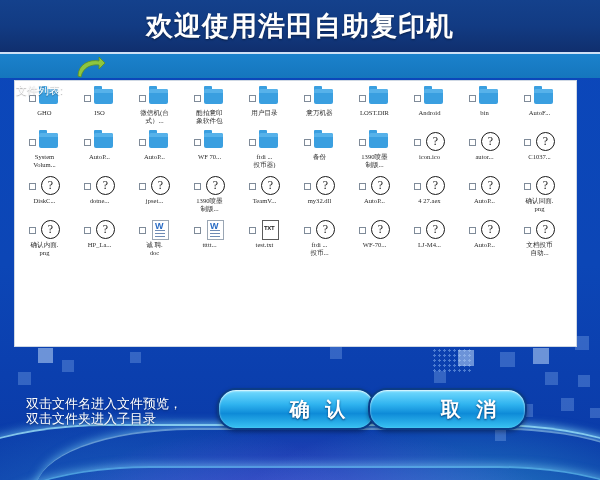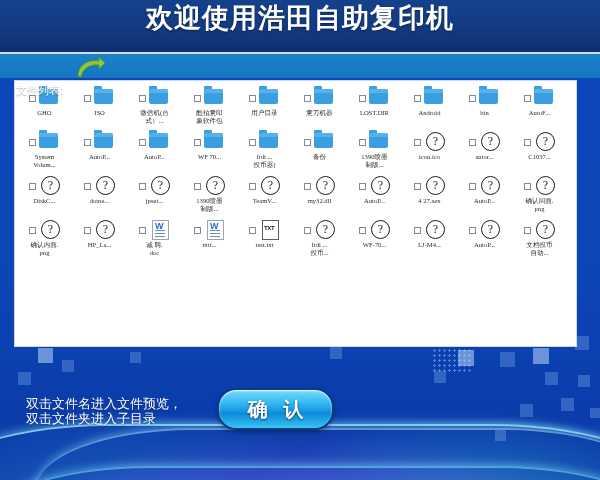--- a/index.html
+++ b/index.html
@@ -29,21 +29,21 @@
   .sq{position:absolute;background:rgba(150,190,245,0.30);}
   .sq.lite{background:rgba(190,215,250,0.55);}
   .dots{position:absolute;width:40px;height:26px;
     background-image:radial-gradient(rgba(160,200,250,0.45) 1px, transparent 1.2px);
     background-size:5px 5px;}
 
   
   .titlebar{position:absolute;left:0;top:0;width:600px;height:52px;
     background:linear-gradient(180deg,#14418c 0%,#123b83 50%,#102f6e 100%);
     border-bottom:2px solid #cfe0f5;
-    display:flex;justify-content:center;z-index:5;}
+    display:flex;align-items:center;justify-content:center;z-index:5;}
   .titlebar .title{color:#ffffff;font-size:27px;font-weight:bold;letter-spacing:1px;
     text-shadow:0 1px 2px rgba(0,0,0,0.45);white-space:nowrap;}
 
   .subbar{position:absolute;left:0;top:54px;width:600px;height:24px;
     background:linear-gradient(180deg,#1b82cc 0%,#1576bd 100%);z-index:4;}
   .listlabel{position:absolute;left:16px;top:60px;color:#ffffff;font-size:11px;z-index:6;
     text-shadow:0 1px 1px rgba(0,0,0,0.35);margin-top:23px;}
   .backicon{position:absolute;left:72px;top:56px;width:34px;height:24px;z-index:7;}
 
   
@@ -79,21 +79,21 @@
   .cap{font-size:6.6px;line-height:7.6px;color:#2b2b2b;text-align:center;width:55px;
     font-family:"Liberation Serif","DejaVu Serif",serif;white-space:pre-line;overflow:hidden;}
 
   
   .hint{position:absolute;left:26px;top:396px;color:#ffffff;font-size:13px;line-height:15px;z-index:6;
     text-shadow:0 1px 2px rgba(0,0,0,0.35);white-space:pre-line;}
   .btn{position:absolute;top:388px;width:113px;height:38px;border-radius:19px;z-index:6;
     background:linear-gradient(180deg,#76dcff 0%,#2fb3ef 38%,#0e8bd8 62%,#39c2f2 100%);
     border:2px solid #0b3c86;
     box-shadow:0 2px 4px rgba(0,0,0,0.35), inset 0 1px 2px rgba(255,255,255,0.9);
-    display:flex;align-items:center;justify-content:center;cursor:pointer;}
+    display:flex;align-items:center;justify-content:center;cursor:pointer;padding-left:42px;}
   .btn span{color:#ffffff;font-size:20px;font-weight:bold;letter-spacing:5px;text-indent:5px;
     text-shadow:0 1px 2px rgba(0,40,90,0.85);}
   .btn-ok{left:217px;}
   .btn-cancel{left:368px;}
 </style>
 </head>
 <body>
 
 <div id="app">
 
@@ -509,14 +509,17 @@
         </div>
       </div>
   </div>
 
   <div class="hint">双击文件名进入文件预览，
 双击文件夹进入子目录</div>
 
   <div class="btn btn-ok">
     <span>确 认</span>
   </div>
+  <div class="btn btn-cancel">
+    <span>取 消</span>
+  </div>
 
 </div>
 
 </body></html>

